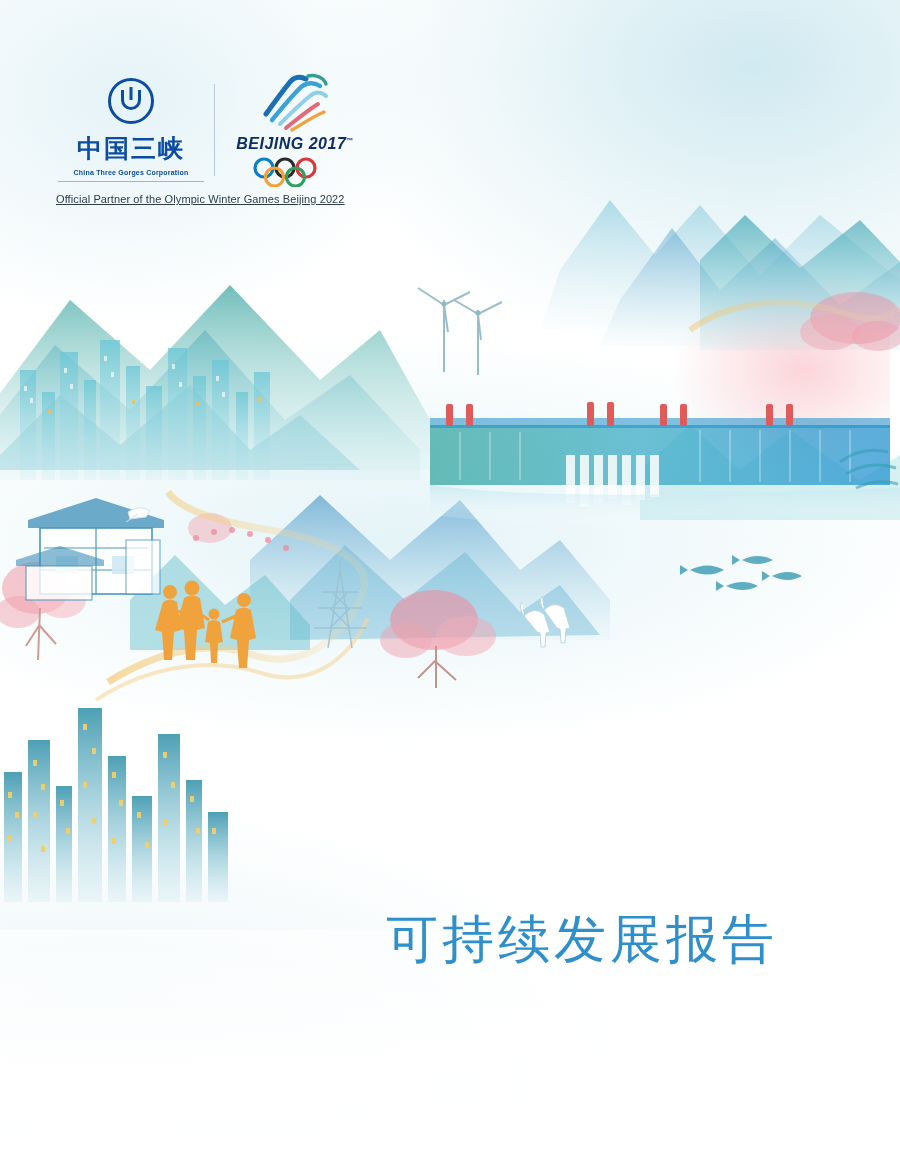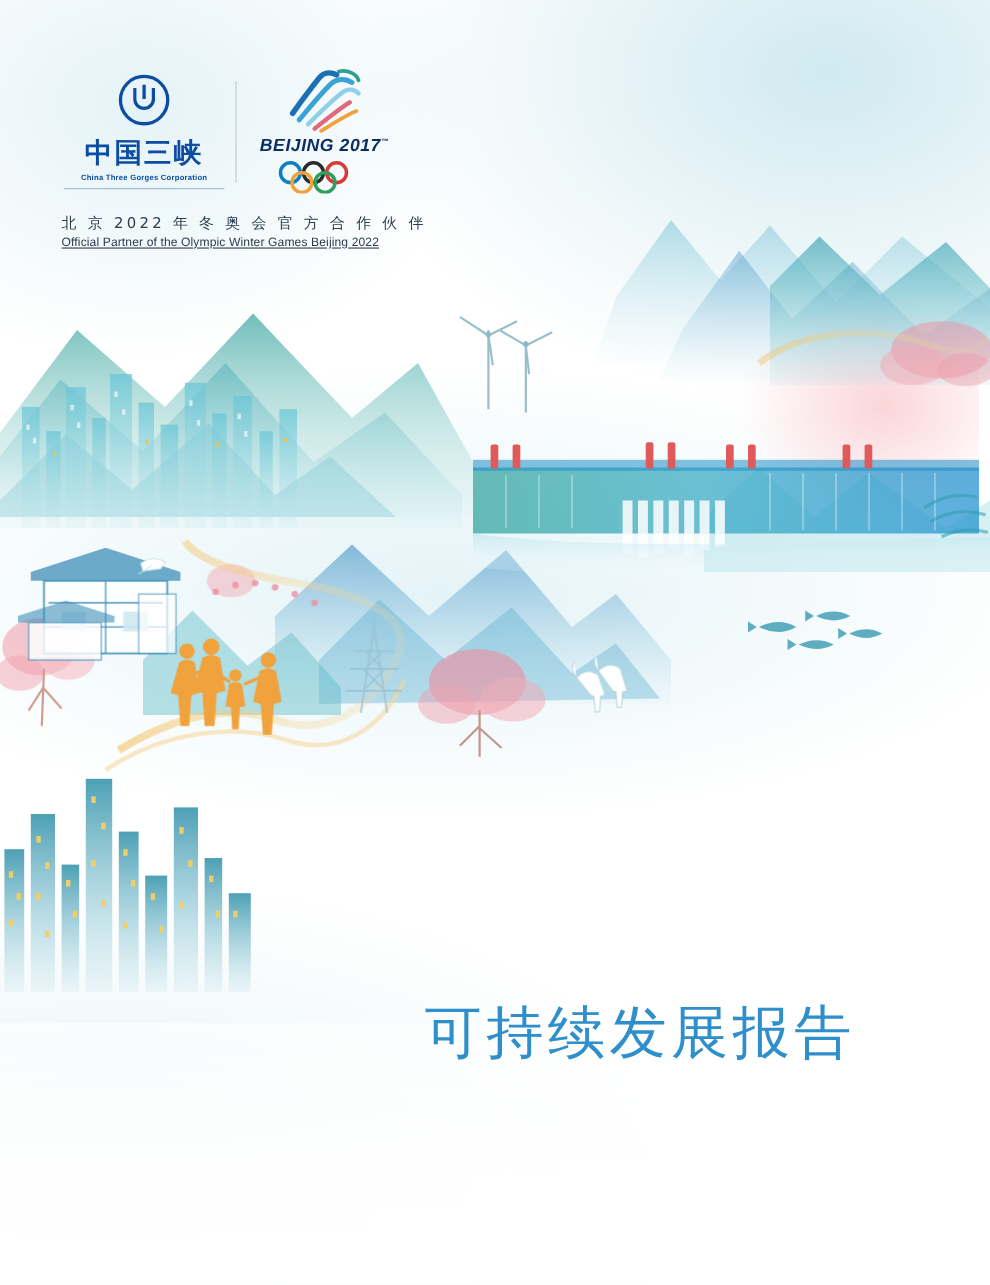--- a/index.html
+++ b/index.html
@@ -50,21 +50,21 @@
   }
   .wash-bottom-white {
     bottom: 0; left: 0; right: 0;
     height: 230px;
     background: linear-gradient(to bottom, rgba(255,255,255,0) 0%, rgba(255,255,255,0.92) 55%, #ffffff 100%);
   }
 
   
   .logo-block {
     position: absolute;
-    top: 60px;
+    top: 70px;
     left: 56px;
     width: 360px;
   }
   .logo-row {
     display: flex;
     align-items: center;
     height: 120px;
   }
   .ctg-logo {
     width: 150px;
@@ -515,21 +515,20 @@
               <circle cx="38" cy="11" r="9" stroke="#2b2b2b"></circle>
               <circle cx="59" cy="11" r="9" stroke="#d9383a"></circle>
               <circle cx="27.5" cy="20" r="9" stroke="#f0a23c"></circle>
               <circle cx="48.5" cy="20" r="9" stroke="#2f9f5f"></circle>
             </g>
           </svg>
         </div>
       </div>
     </div>
 
-    <div class="partner-cn">北 京 2022 年 冬 奥 会 官 方 合 作 伙 伴</div>
     <div class="partner-en">Official Partner of the Olympic Winter Games Beijing 2022</div>
   </div>
 
   <div class="title-block">
     <div class="title-main">可持续发展报告</div>
   </div>
 
 </div>
 
 </body></html>

